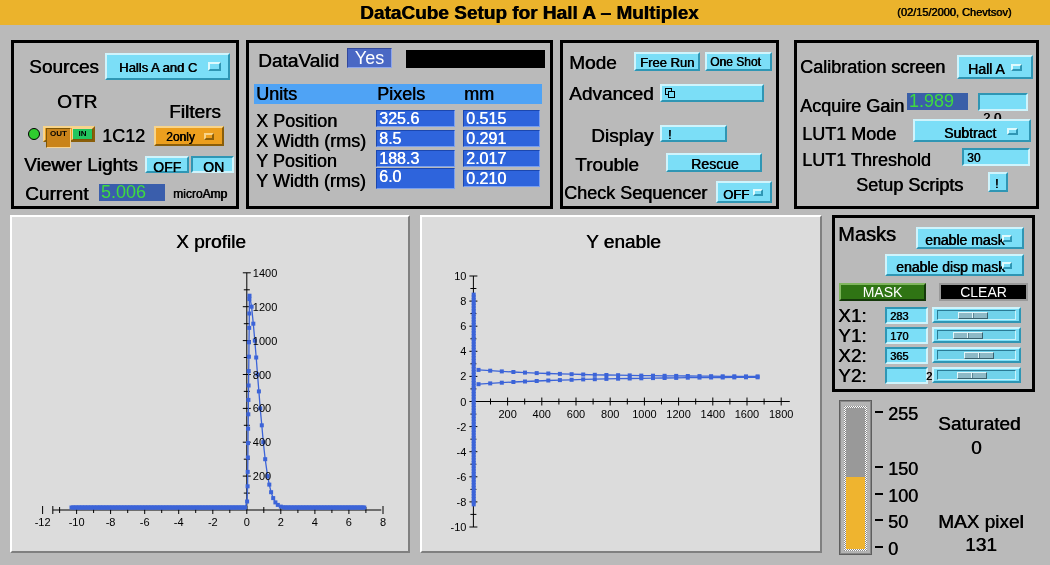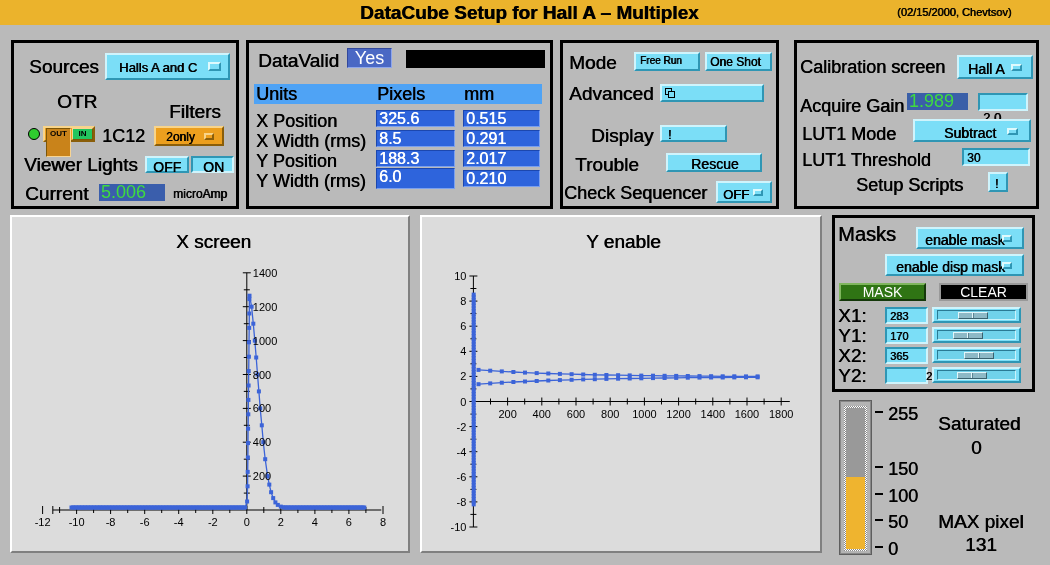--- a/index.html
+++ b/index.html
@@ -18,21 +18,21 @@
 
 <div class="panel" style="left:11px;top:40px;width:228px;height:169px;"></div>
 <div class="lbl" style="left:29px;top:57px;">Sources</div>
 <div class="rc" style="left:105px;top:53px;width:125px;height:27px;"></div>
 <div class="lbl" style="left:119px;top:61px;font-size:13px;">Halls A and C</div>
 <div class="ind" style="left:208px;top:62px;"></div>
 <div class="lbl" style="left:57px;top:92px;">OTR</div>
 <div class="lbl" style="left:169px;top:102px;">Filters</div>
 <div class="abs" style="left:28px;top:128px;width:12px;height:12px;border-radius:50%;background:#2fcc2f;border:1px solid black;"></div>
 <div class="abs" style="left:43px;top:126px;width:52px;height:16px;background:#ec9f1e;border:2px solid;border-color:#f8d48a #8a5e0a #8a5e0a #f8d48a;"></div>
-<div class="abs" style="left:46px;top:128px;width:25px;height:29px;background:#c9831a;border:1px solid;border-color:#7c5608 #f7d493 #f7d493 #7c5608;color:black;font-size:8px;font-weight:bold;text-align:center;line-height:10px;">OUT</div>
+<div class="abs" style="left:46px;top:128px;width:25px;height:20px;background:#c9831a;border:1px solid;border-color:#7c5608 #f7d493 #f7d493 #7c5608;color:black;font-size:8px;font-weight:bold;text-align:center;line-height:10px;">OUT</div>
 <div class="abs" style="left:72px;top:128px;width:21px;height:12px;background:#22c55e;border:1px solid;border-color:#f7d493 #7c5608 #7c5608 #f7d493;color:black;font-size:8px;font-weight:bold;text-align:center;line-height:10px;">IN</div>
 <div class="lbl" style="left:102px;top:127px;font-size:18px;">1C12</div>
 <div class="abs" style="left:154px;top:126px;width:70px;height:20px;background:#ec9f1e;border:2px solid;border-color:#f8d48a #8a5e0a #8a5e0a #f8d48a;"></div>
 <div class="lbl" style="left:166px;top:131px;font-size:12px;">2only</div>
 <div class="indo" style="left:204px;top:133px;width:10px;height:7px;"></div>
 <div class="lbl" style="left:24px;top:155px;">Viewer Lights</div>
 <div class="rc" style="left:145px;top:156px;width:44px;height:17px;"></div>
 <div class="lbl" style="left:153px;top:160px;font-size:14px;">OFF</div>
 <div class="scy" style="left:191px;top:156px;width:43px;height:17px;"></div>
 <div class="lbl" style="left:203px;top:160px;font-size:14px;">ON</div>
@@ -57,21 +57,21 @@
 <div class="val" style="left:376px;top:130px;width:79px;height:17px;">8.5</div>
 <div class="val" style="left:463px;top:130px;width:77px;height:17px;">0.291</div>
 <div class="val" style="left:376px;top:150px;width:79px;height:17px;">188.3</div>
 <div class="val" style="left:463px;top:150px;width:77px;height:17px;">2.017</div>
 <div class="val" style="left:376px;top:168px;width:79px;height:21px;">6.0</div>
 <div class="val" style="left:463px;top:170px;width:77px;height:17px;">0.210</div>
 
 <div class="panel" style="left:560px;top:40px;width:219px;height:169px;"></div>
 <div class="lbl" style="left:569px;top:53px;">Mode</div>
 <div class="rc" style="left:634px;top:52px;width:66px;height:19px;"></div>
-<div class="lbl" style="left:640px;top:56px;font-size:10px;">Free Run</div>
+<div class="lbl" style="left:640px;top:56px;font-size:13px;">Free Run</div>
 <div class="rc" style="left:705px;top:52px;width:67px;height:19px;"></div>
 <div class="lbl" style="left:710px;top:56px;font-size:12px;">One Shot</div>
 <div class="lbl" style="left:569px;top:84px;">Advanced</div>
 <div class="rc" style="left:660px;top:84px;width:104px;height:18px;"></div>
 <svg class="abs" style="left:665px;top:88px;" width="11" height="10" xmlns="http://www.w3.org/2000/svg">
     <rect x="0.5" y="0.5" width="6" height="6" fill="#7bdef7" stroke="black"></rect>
     <rect x="3.5" y="3.5" width="6" height="6" fill="#7bdef7" stroke="black"></rect>
   </svg>
 <div class="lbl" style="left:591px;top:126px;">Display</div>
 <div class="rc" style="left:660px;top:125px;width:67px;height:17px;"></div>
@@ -98,21 +98,21 @@
 <div class="lbl" style="left:944px;top:126px;font-size:14px;">Subtract</div>
 <div class="ind" style="left:1007px;top:128px;width:11px;height:7px;"></div>
 <div class="lbl" style="left:802px;top:151px;font-size:18px;">LUT1 Threshold</div>
 <div class="scy" style="left:962px;top:148px;width:68px;height:18px;"></div>
 <div class="lbl" style="left:967px;top:152px;font-size:12px;">30</div>
 <div class="lbl" style="left:856px;top:176px;font-size:18px;">Setup Scripts</div>
 <div class="rc" style="left:988px;top:172px;width:20px;height:20px;"></div>
 <div class="lbl" style="left:995px;top:178px;font-size:12px;">!</div>
 
 <div class="abs" style="left:10px;top:215px;width:400px;height:338px;background:#dcdcdc;border:2px solid;border-color:#ffffff #808080 #808080 #ffffff;"></div>
-<div class="lbl" style="left:176px;top:232px;font-size:19px;">X screen</div>
+<div class="lbl" style="left:176px;top:232px;font-size:19px;">X profile</div>
 <div class="abs" style="left:10px;top:215px;width:400px;height:338px;"><svg width="400" height="338" xmlns="http://www.w3.org/2000/svg">
       <line x1="236.8" y1="57.8" x2="236.8" y2="295.0" stroke="black" stroke-width="1"></line>
       <line x1="42.8" y1="295.0" x2="371.3" y2="295.0" stroke="black" stroke-width="1"></line>
       <line x1="32.6" y1="291.0" x2="32.6" y2="299.0" stroke="black" stroke-width="1"></line>
       <line x1="49.6" y1="292.0" x2="49.6" y2="298.0" stroke="black" stroke-width="1"></line>
       <line x1="66.6" y1="291.0" x2="66.6" y2="299.0" stroke="black" stroke-width="1"></line>
       <line x1="83.6" y1="292.0" x2="83.6" y2="298.0" stroke="black" stroke-width="1"></line>
       <line x1="100.6" y1="291.0" x2="100.6" y2="299.0" stroke="black" stroke-width="1"></line>
       <line x1="117.7" y1="292.0" x2="117.7" y2="298.0" stroke="black" stroke-width="1"></line>
       <line x1="134.7" y1="291.0" x2="134.7" y2="299.0" stroke="black" stroke-width="1"></line>

